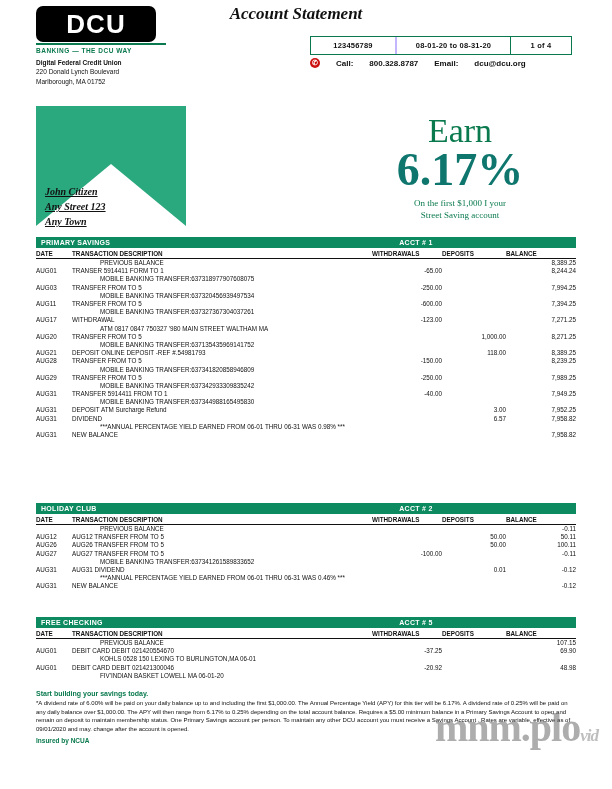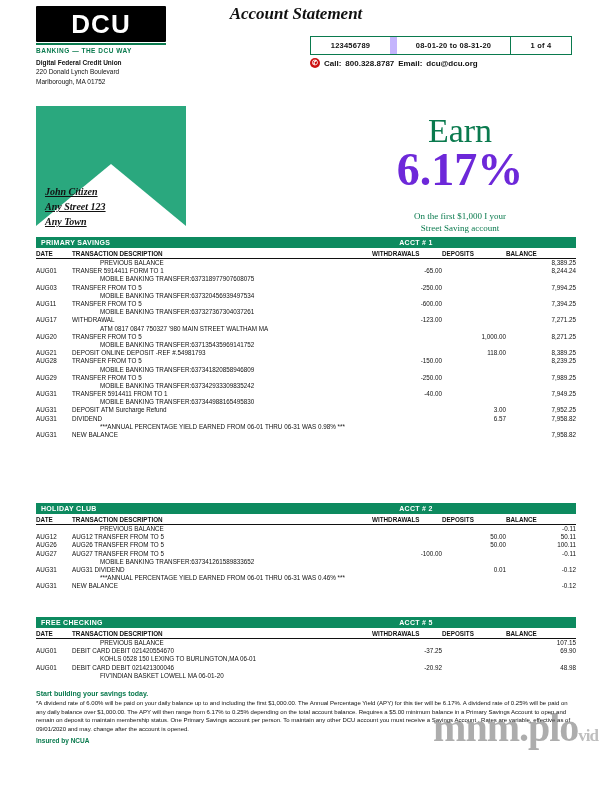--- a/index.html
+++ b/index.html
@@ -12,23 +12,23 @@
     position: relative;
     overflow: hidden;
   }
   .page { position: relative; width: 612px; height: 789px; }
 
   
   .header { position:absolute; left:0; top:0; width:612px; height:100px; }
 
   .logo-block { position:absolute; left:36px; top:6px; width:140px; }
   .logo-box {
-    width: 130px; height: 36px; background:#000;
+    width: 120px; height: 36px; background:#000;
     display:flex; align-items:center; justify-content:center;
-    border-radius: 1px;
+    border-radius: 7px;
   }
   .logo-text {
     color:#fff; font-weight:bold; font-size:26px; letter-spacing:1px;
     font-family:"Liberation Sans", sans-serif;
   }
   .logo-tag {
     margin-top:2px; font-size:6.5px; font-weight:bold; color:#0a7a4e;
     letter-spacing:0.5px;
   }
   .logo-rule { height:2px; background:#0a7a4e; width:130px; margin-top:1px; }
@@ -43,28 +43,28 @@
 
   .acct-bar {
     position:absolute; left:310px; top:36px; width:262px; height:19px;
     border:1px solid #0a7a4e; display:flex; align-items:stretch;
     font-size:7.5px; background:#fff;
   }
   .acct-bar > div {
     display:flex; align-items:center; justify-content:center;
     font-weight:bold; color:#111; letter-spacing:0.2px;
   }
-  .acct-bar .c1 { width:86px; border-right:7px solid #c4b5fd; }
+  .acct-bar .c1 { width:86px; border-right:2px solid #c4b5fd; }
   .acct-bar .c2 { width:114px; border-right:1px solid #0a7a4e; }
   .acct-bar .c3 { flex:1; }
 
   .contact {
     position:absolute; left:310px; top:58px; width:262px;
     font-size:8px; font-weight:bold; color:#111;
-    display:flex; align-items:center; gap:4px; justify-content:flex-start;
+    display:flex; align-items:center; gap:16px; justify-content:flex-start;
   }
   .phone-icon {
     width:10px; height:10px; border-radius:50%; background:#cc1111;
     color:#fff; font-size:7px; line-height:10px; text-align:center;
     display:inline-block;
   }
   .contact .lbl { color:#111; }
 
   
   .promo { position:absolute; left:0; top:100px; width:612px; height:135px; }
@@ -82,25 +82,25 @@
   }
 
   .earn {
     position:absolute; left:330px; top:14px; width:260px; text-align:center;
   }
   .earn .word {
     font-family:"Liberation Serif", serif; font-size:34px; color:#0a7a4e; line-height:1;
   }
   .earn .pct {
     font-family:"Liberation Serif", serif; font-weight:bold;
-    font-size:46px; color:#6d28d9; line-height:1.05; margin-top:-2px;
+    font-size:46px; color:#0f766e; line-height:1.05; margin-top:-2px;
   }
   .earn .sub {
     font-family:"Liberation Serif", serif; font-size:9px; color:#0a7a4e;
-    line-height:1.35; margin-top:16px;
+    line-height:1.35; margin-top:3px;
   }
 
   
   .section { position:absolute; left:36px; width:540px; }
   .sec-head {
     height:11px; background:#0d8a5f; color:#fff;
     display:flex; align-items:center; font-size:7px; font-weight:bold;
     padding:0 5px; letter-spacing:0.3px;
   }
   .sec-head .name { width:220px; }
@@ -127,21 +127,21 @@
   .foot-body { font-size:6px; line-height:1.45; color:#111; }
   .foot-ncua { font-size:6.5px; font-weight:bold; color:#0a7a4e; margin-top:3px; }
 
   
   .watermark {
     position:absolute; right:14px; bottom:38px;
     font-family:"Liberation Serif", serif;
     font-size:40px; font-weight:bold; color:#6b6b6b; opacity:0.55;
     letter-spacing:-1px; pointer-events:none; white-space:nowrap;
   }
-  .watermark .small { font-size:17px; opacity:0.8; }
+  .watermark .small { font-size:17px; font-style:italic; opacity:0.8; }
 </style>
 </head>
 <body>
 
 <div class="page">
 
   <div class="header">
 
     <div class="logo-block">
       <div class="logo-box">

